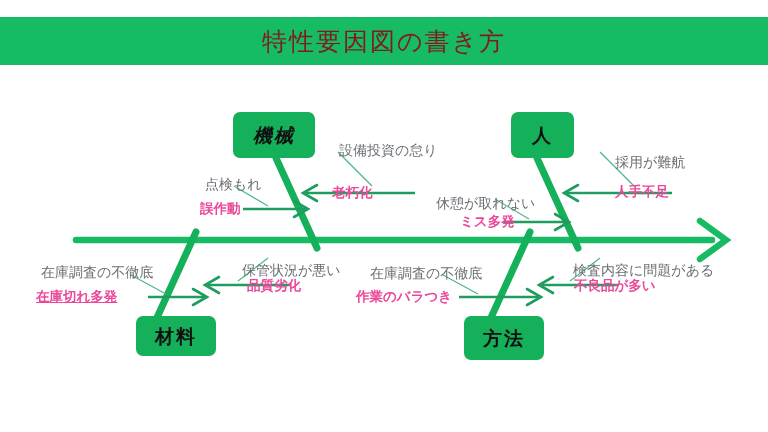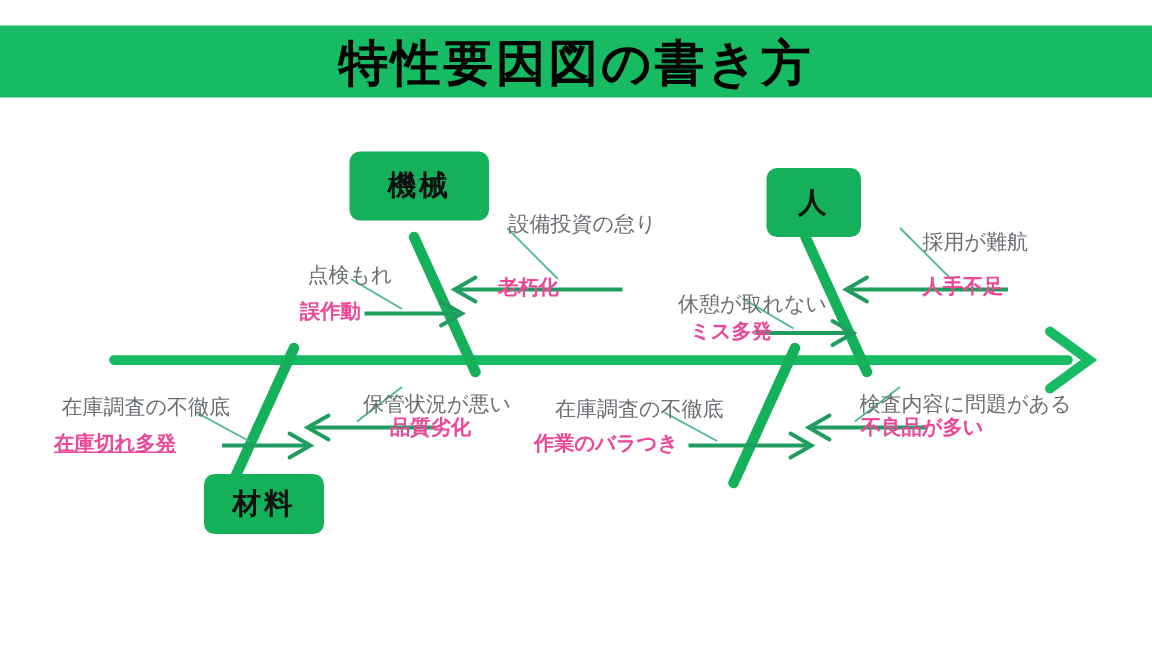--- a/index.html
+++ b/index.html
@@ -26,23 +26,23 @@
     left: 0;
     top: 17px;
     width: 768px;
     height: 48px;
     background: #16bb63;
     display: flex;
     align-items: center;
     justify-content: center;
   }
   .title-text {
-    color: #000000;
-    font-size: 33px;
-    font-weight: bold;
+    color: #7f1d1d;
+    font-size: 25px;
+    font-weight: normal;
     letter-spacing: 2px;
     line-height: 1;
     white-space: nowrap;
   }
   
   #diagram {
     position: absolute;
     left: 0;
     top: 0;
     width: 768px;
@@ -132,47 +132,50 @@
 
     <line x1="618" y1="285" x2="542" y2="285" stroke="#1f9d5e" stroke-width="2.6" stroke-linecap="butt"></line>
     <polyline points="553,277 539,285 553,293" fill="none" stroke="#1f9d5e" stroke-width="2.6" stroke-linecap="round" stroke-linejoin="miter"></polyline>
     <line x1="570" y1="281" x2="600" y2="258" stroke="#4db98a" stroke-width="1.2"></line>
 
     <line x1="459" y1="297" x2="538" y2="297" stroke="#1f9d5e" stroke-width="2.6" stroke-linecap="butt"></line>
     <polyline points="527,289 541,297 527,305" fill="none" stroke="#1f9d5e" stroke-width="2.6" stroke-linecap="round" stroke-linejoin="miter"></polyline>
     <line x1="443" y1="275" x2="478" y2="294" stroke="#4db98a" stroke-width="1.2"></line>
   </svg>
 
-  <div class="cat-box" style="left:233px; top:101px; width:93px; height:46px;">
+  <div class="cat-box" style="left:233px; top:112px; width:82px; height:46px;font-style:italic;">
     <span class="cat-label">機械</span>
   </div>
 
   <div class="cat-box" style="left:511px; top:112px; width:63px; height:46px;">
     <span class="cat-label">人</span>
   </div>
 
   <div class="cat-box" style="left:136px; top:316px; width:80px; height:40px;">
     <span class="cat-label">材料</span>
   </div>
 
+  <div class="cat-box" style="left:464px; top:316px; width:80px; height:44px;">
+    <span class="cat-label">方法</span>
+  </div>
 
   <div class="cause-sub" style="left:339px; top:143px;">設備投資の怠り</div>
   <div class="cause-main" style="left:332px; top:186px;">老朽化</div>
 
   <div class="cause-sub" style="left:205px; top:177px;">点検もれ</div>
   <div class="cause-main" style="left:200px; top:202px;">誤作動</div>
 
   <div class="cause-sub" style="left:615px; top:155px;">採用が難航</div>
   <div class="cause-main" style="left:615px; top:185px;">人手不足</div>
 
-  <div class="cause-sub" style="left:452px; top:196px;">休憩が取れない</div>
+  <div class="cause-sub" style="left:436px; top:196px;">休憩が取れない</div>
   <div class="cause-main" style="left:460px; top:215px;">ミス多発</div>
 
   <div class="cause-sub" style="left:242px; top:263px;">保管状況が悪い</div>
-  <div class="cause-main" style="left:260px; top:279px;">品質劣化</div>
+  <div class="cause-main" style="left:247px; top:279px;">品質劣化</div>
 
   <div class="cause-sub" style="left:41px; top:266px;font-family:Liberation Mono, monospace;">在庫調査の不徹底</div>
   <div class="cause-main" style="left:36px; top:290px;text-decoration:underline;">在庫切れ多発</div>
 
   <div class="cause-sub" style="left:573px; top:263px;">検査内容に問題がある</div>
   <div class="cause-main" style="left:574px; top:279px;">不良品が多い</div>
 
   <div class="cause-sub" style="left:370px; top:266px;">在庫調査の不徹底</div>
   <div class="cause-main" style="left:356px; top:290px;">作業のバラつき</div>
 

